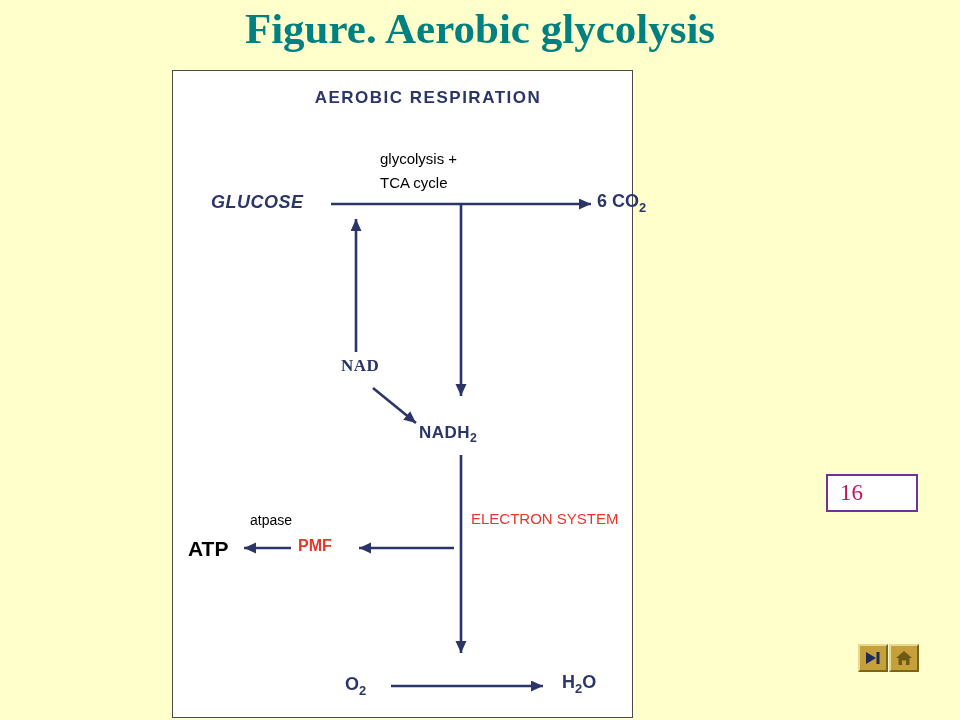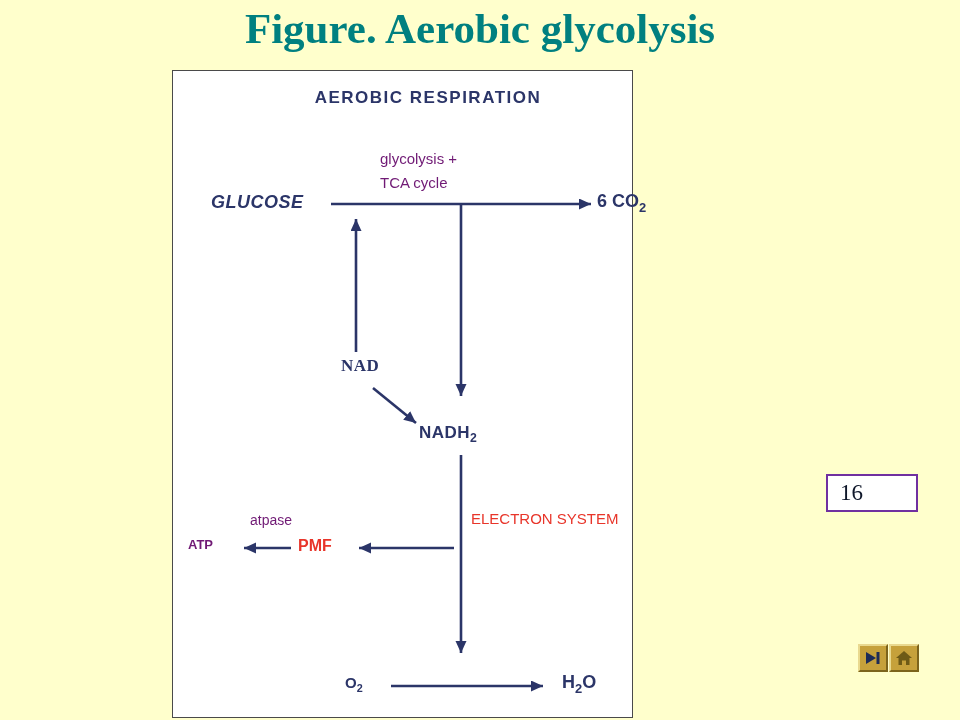--- a/index.html
+++ b/index.html
@@ -27,54 +27,54 @@
     background: #FFFFFF;
     border: 1px solid #4a4a4a;
     box-sizing: border-box;
   }
   .arrows {
     position: absolute;
     left: 0; top: 0; width: 553px; height: 648px;
   }
   .lbl { position: absolute; white-space: nowrap; }
   .navy { color: #2b3568; }
-  .green { color: #701a75; }
+  .green { color: #000000; }
   .red { color: #e8352a; }
   .b { font-weight: bold; }
   .dg-title {
     position: absolute;
     left: 90px; top: 17px; width: 330px;
     text-align: center;
     font-weight: bold;
     font-size: 17px;
     letter-spacing: 1.5px;
     color: #2b3568;
   }
   .glyc      { left: 207px; top: 76px;  font-size: 15px; line-height: 24px; }
   .glucose   { left: 38px;  top: 121px; font-size: 18px; letter-spacing: 0.5px; font-style: italic; }
   .co2       { left: 424px; top: 120px; font-size: 18px; }
   .nad       { left: 168px; top: 285px; font-size: 17px; letter-spacing: 0.5px; font-family: Liberation Serif, serif; }
   .nadh      { left: 246px; top: 352px; font-size: 17px; letter-spacing: 0.5px; }
   .ets       { left: 298px; top: 436px; font-size: 15px; line-height: 24px; }
   .atpase    { left: 77px;  top: 441px; font-size: 14px; }
-  .atp       { left: 15px;  top: 466px; font-size: 13px; }
+  .atp       { left: 15px;  top: 466px; font-size: 21px; }
   .pmf       { left: 125px; top: 466px; font-size: 16px; }
-  .o2        { left: 172px; top: 603px; font-size: 15px; }
+  .o2        { left: 172px; top: 603px; font-size: 18px; }
   .h2o       { left: 389px; top: 601px; font-size: 18px; }
   sub { font-size: 0.72em; }
   .page-num-box {
     position: absolute;
     left: 826px; top: 474px;
     width: 92px; height: 38px;
     background: #FFFFFF;
     border: 2px solid #7030a0;
     box-sizing: border-box;
     font-family: "Liberation Serif", serif;
     font-size: 23px;
-    color: #0f172a;
+    color: #be185d;
     line-height: 34px;
     padding-left: 12px;
   }
   .nav {
     position: absolute;
     left: 858px; top: 644px;
     display: flex; gap: 1px;
   }
   .nav-btn {
     width: 30px; height: 28px;

